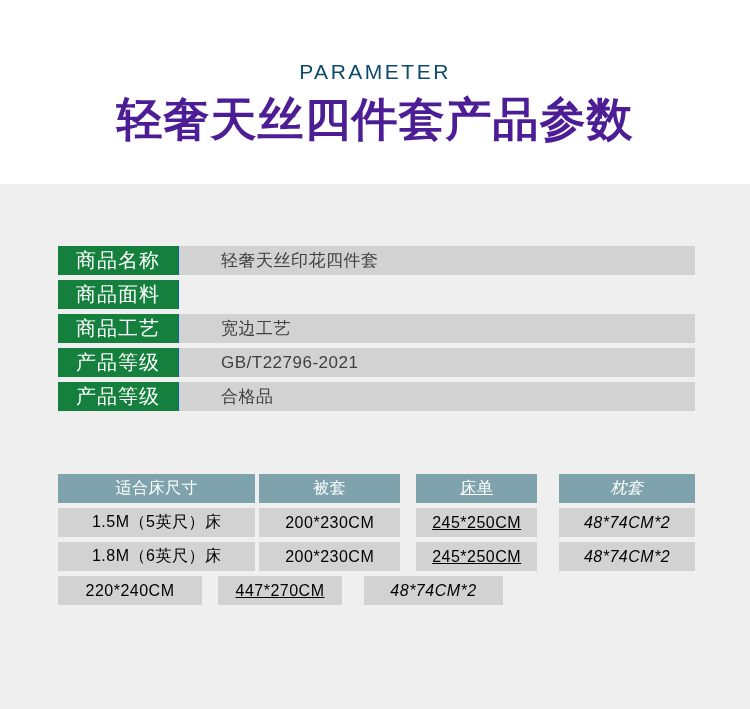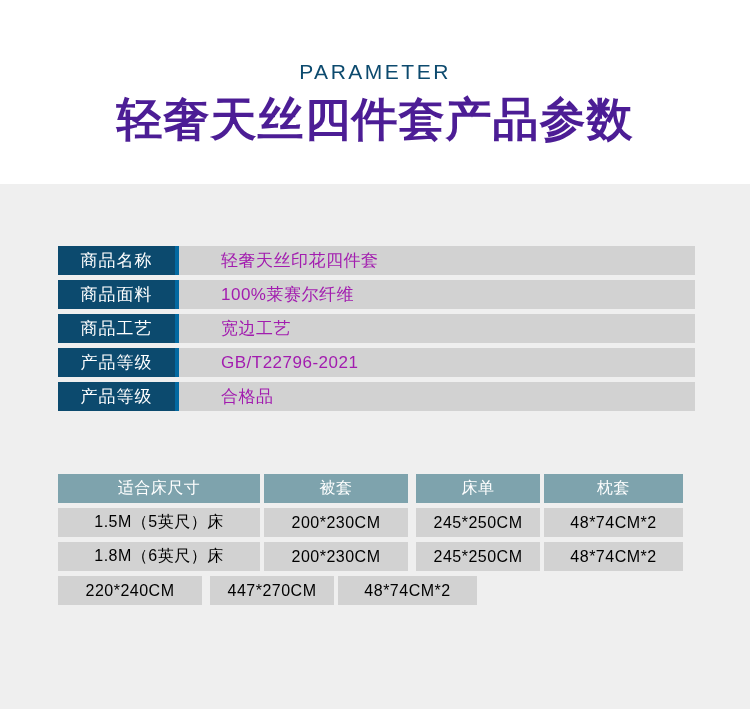--- a/index.html
+++ b/index.html
@@ -49,33 +49,33 @@
     left: 58px; top: 246px;
     width: 637px;
   }
   .spec-row {
     display: flex;
     height: 29px;
     margin-bottom: 5px;
   }
   .spec-label {
     width: 121px;
-    background: #0c4a6e;
-    border-right: 4px solid #0369a1;
+    background: #15803d;
+    border-right: 1px solid #0369a1;
     color: #ffffff;
-    font-size: 17px;
+    font-size: 20px;
     display: flex;
     align-items: center;
     justify-content: center;
     letter-spacing: 1px;
   }
   .spec-value {
     flex: 1;
     background: #d2d2d2;
-    color: #a21caf;
+    color: #404040;
     font-size: 17px;
     display: flex;
     align-items: center;
     padding-left: 42px;
     letter-spacing: 0.5px;
   }
 
   
   .size-table {
     position: absolute;
@@ -88,23 +88,23 @@
     margin-bottom: 5px;
   }
   .size-cell {
     display: flex;
     align-items: center;
     justify-content: center;
     font-size: 16px;
     letter-spacing: 0.5px;
   }
   .size-cell.c0 { width: 202px; margin-right: 4px; }
-  .size-cell.c1 { width: 144px; margin-right: 8px; }
-  .size-cell.c2 { width: 124px; margin-right: 4px; }
-  .size-cell.c3 { width: 139px; }
+  .size-cell.c1 { width: 144px; margin-right: 16px; }
+  .size-cell.c2 { width: 124px; margin-right: 22px; text-decoration: underline; }
+  .size-cell.c3 { width: 139px; font-style: italic; }
   .size-row.header .size-cell {
     background: #7ea3ad;
     color: #ffffff;
   }
   .size-row.body .size-cell {
     background: #d2d2d2;
     color: #000000;
   }
 </style>
 </head>
@@ -115,21 +115,20 @@
 <div class="eyebrow">PARAMETER</div>
 <h1 class="page-title">轻奢天丝四件套产品参数</h1>
 
 <div class="spec-table">
   <div class="spec-row">
     <div class="spec-label">商品名称</div>
     <div class="spec-value">轻奢天丝印花四件套</div>
   </div>
   <div class="spec-row">
     <div class="spec-label">商品面料</div>
-    <div class="spec-value">100%莱赛尔纤维</div>
   </div>
   <div class="spec-row">
     <div class="spec-label">商品工艺</div>
     <div class="spec-value">宽边工艺</div>
   </div>
   <div class="spec-row">
     <div class="spec-label">产品等级</div>
     <div class="spec-value">GB/T22796-2021</div>
   </div>
   <div class="spec-row">

